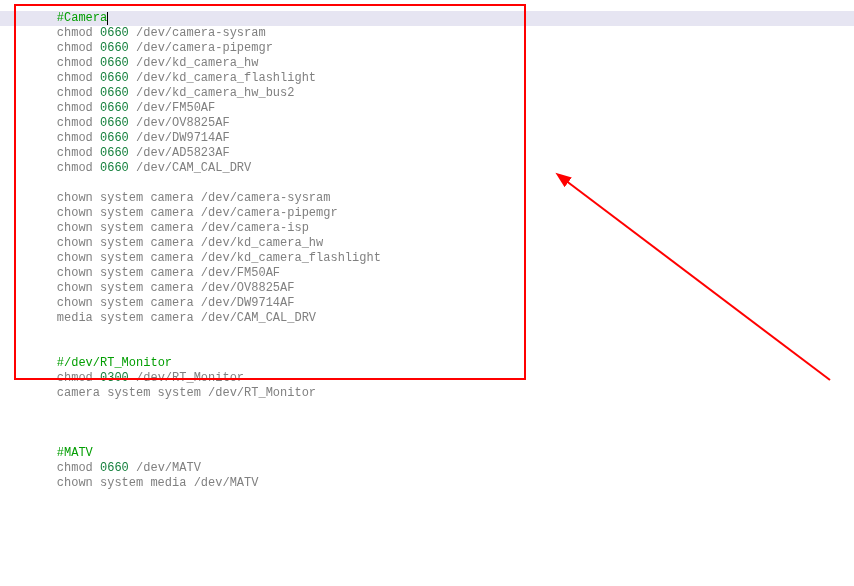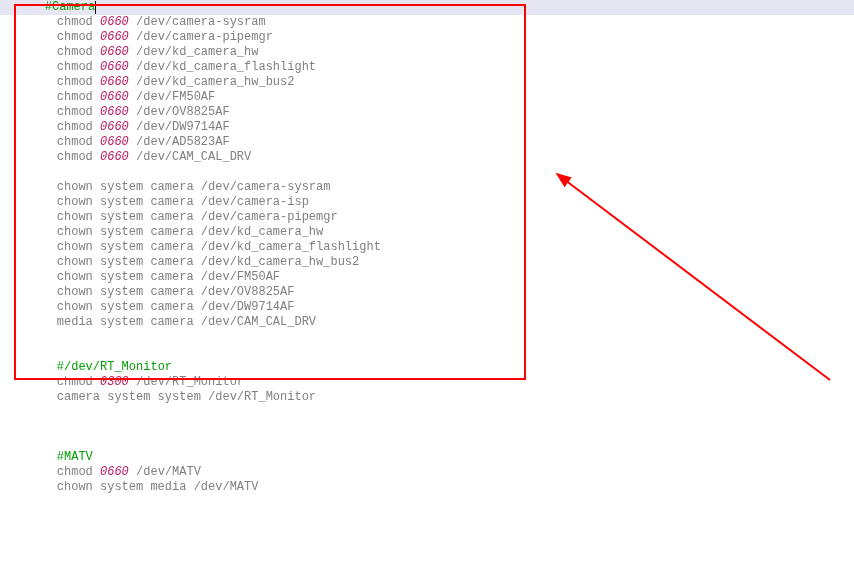--- a/index.html
+++ b/index.html
@@ -17,24 +17,25 @@
     padding: 0 0 0 28px;
     line-height: 15px;
   }
   .line {
     white-space: pre;
     height: 15px;
   }
   .line.highlight {
     background: #e6e5f2;
     margin-left: -28px;
-    padding-left: 16px;
+    padding-left: 28px;
+    margin-top: 11px;
   }
   .comment { color: #039e03; }
-  .num { color: #be185d; font-style: italic; }
+  .num { color: #15803d; }
   .red-box {
     position: absolute;
     left: 14px;
     top: 4px;
     width: 512px;
     height: 376px;
     border: 2px solid #ff0000;
     pointer-events: none;
   }
   .arrow {
@@ -66,25 +67,24 @@
       <div class="line">    chmod <span class="num">0660</span> /dev/OV8825AF</div>
       <div class="line">    chmod <span class="num">0660</span> /dev/DW9714AF</div>
       <div class="line">    chmod <span class="num">0660</span> /dev/AD5823AF</div>
       <div class="line">    chmod <span class="num">0660</span> /dev/CAM_CAL_DRV</div>
     </div>
 
   <div class="line"> </div>
 
   <div id="chown-block">
       <div class="line">    chown system camera /dev/camera-sysram</div>
+      <div class="line">    chown system camera /dev/camera-pipemgr</div>
       <div class="line">    chown system camera /dev/camera-isp</div>
-      <div class="line">    chown system camera /dev/camera-pipemgr</div>
       <div class="line">    chown system camera /dev/kd_camera_hw</div>
       <div class="line">    chown system camera /dev/kd_camera_flashlight</div>
-      <div class="line">    chown system camera /dev/kd_camera_hw_bus2</div>
       <div class="line">    chown system camera /dev/FM50AF</div>
       <div class="line">    chown system camera /dev/OV8825AF</div>
       <div class="line">    chown system camera /dev/DW9714AF</div>
       <div class="line">    media system camera /dev/CAM_CAL_DRV</div>
     </div>
 
   <div class="line"> </div>
   <div class="line"> </div>
 
   <div class="line">    <span class="comment">#/dev/RT_Monitor</span></div>

